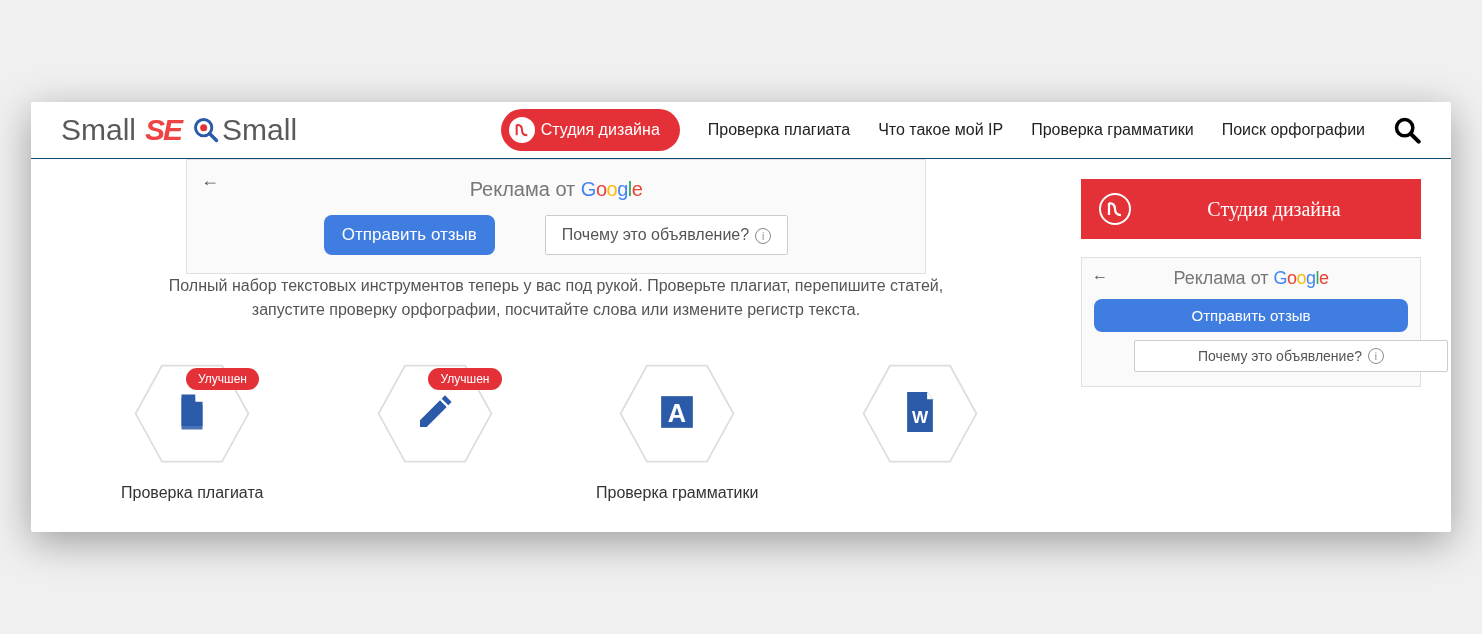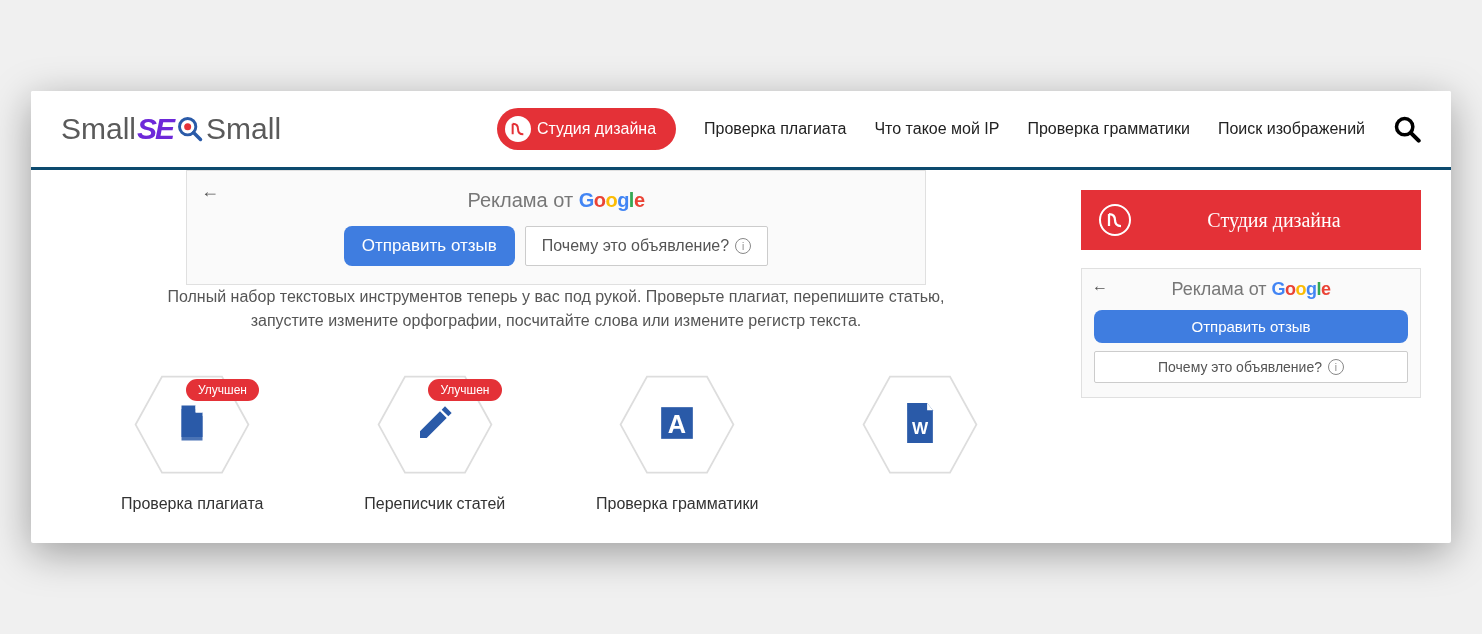--- a/index.html
+++ b/index.html
@@ -14,32 +14,32 @@
 .frame {
   width: 1420px;
   background: #fff;
   box-shadow: 0 10px 40px rgba(0,0,0,0.35);
   border-radius: 2px;
   overflow: hidden;
 }
 .header {
   display: flex;
   align-items: center;
-  padding: 17px 30px;
-  border-bottom: 3px solid #0c4a6e;
+  padding: 7px 30px;
+  border-bottom: 1px solid #0c4a6e;
   background: #fff;
 }
 .logo {
   display: flex;
   align-items: center;
   font-size: 30px;
   color: #5a5a5a;
   font-weight: 300;
 }
-.logo .seo-red { color: #6d28d9; font-weight: 700; font-style: italic; letter-spacing: -2px; margin: 0 1px; }
+.logo .seo-red { color: #ef4444; font-weight: 700; font-style: italic; letter-spacing: -2px; margin: 0 9px; }
 .logo .magnify { display: inline-flex; align-items: center; justify-content: center; width: 32px; height: 32px; }
 .nav { margin-left: auto; display: flex; align-items: center; gap: 28px; }
 .nav-pill {
   background: #e43137;
   color: #fff;
   border-radius: 22px;
   padding: 8px 20px 8px 8px;
   display: flex;
   align-items: center;
   gap: 6px;
@@ -64,28 +64,28 @@
   border: 1px solid #e0e0e0;
   background: #fafafa;
   margin: 0 auto;
   padding: 10px 20px 18px 20px;
   position: relative;
   text-align: center;
   max-width: 740px;
 }
 .adbox .back-arrow { position: absolute; left: 14px; top: 10px; color: #555; font-size: 18px; cursor: pointer; }
 .ad-line { font-size: 20px; color: #777; margin: 8px 0 14px 0; }
-.ad-google { font-weight: 700; letter-spacing: -0.5px; }
+.ad-google { font-weight: 400; letter-spacing: -0.5px; }
 .ad-google .g-blue { color: #4285F4; }
 .ad-google .g-red { color: #EA4335; }
 .ad-google .g-yellow { color: #FBBC05; }
 .ad-google .g-green { color: #34A853; }
 .ad-btns { display: flex; justify-content: center; gap: 10px; }
 .btn-blue { background: #3f7de0; color: #fff; border: none; padding: 10px 18px; font-size: 17px; border-radius: 8px; cursor: pointer; }
-.btn-white { background: #fff; color: #555; border: 1px solid #ccc; padding: 10px 16px; font-size: 16px; border-radius: 2px; cursor: pointer; display: flex; align-items: center; gap: 6px; }
+.btn-white { background: #fff; color: #555; border: 1px solid #ccc; padding: 10px 16px; font-size: 16px; border-radius: 2px; cursor: pointer; display: flex; align-items: flex-end; gap: 6px; margin-left: 40px; }
 .info-circ { width: 16px; height: 16px; border: 1.5px solid #888; border-radius: 50%; display: inline-flex; align-items: center; justify-content: center; font-size: 10px; color: #888; }
 
 .section-title {
   font-family: Georgia, 'Times New Roman', serif;
   color: #2a5aa8;
   font-size: 34px;
   text-align: center;
   margin: 40px 0 14px 0;
 }
 .section-desc {
@@ -183,21 +183,21 @@
         <span class="nav-pill-icon">
           <svg width="16" height="16" viewBox="0 0 24 24">
               <path d="M4 4 L4 20 M4 4 Q12 4 12 12 Q12 20 20 20" stroke="#e43137" stroke-width="3" fill="none"></path>
             </svg>
         </span>
         <span>Студия дизайна</span>
       </div>
       <span class="nav-link">Проверка плагиата</span>
       <span class="nav-link">Что такое мой IP</span>
       <span class="nav-link">Проверка грамматики</span>
-      <span class="nav-link">Поиск изображений</span>
+      <span class="nav-link">Поиск орфографии</span>
       <span class="search-icon-hdr">
         <svg width="28" height="28" viewBox="0 0 24 24">
             <circle cx="10" cy="10" r="7" fill="none" stroke="#000" stroke-width="3"></circle>
             <line x1="15.5" y1="15.5" x2="22" y2="22" stroke="#000" stroke-width="3.5" stroke-linecap="round"></line>
           </svg>
       </span>
     </div>
   </div>
 
   <div class="body-area">
@@ -210,21 +210,21 @@
         </div>
         <div class="ad-btns">
           <button class="btn-blue">Отправить отзыв</button>
           <button class="btn-white">
             <span>Почему это объявление?</span>
             <span class="info-circ">i</span>
           </button>
         </div>
       </div>
 
-      <p class="section-desc">Полный набор текстовых инструментов теперь у вас под рукой. Проверьте плагиат, перепишите статью, запустите измените орфографии, посчитайте слова или измените регистр текста.</p>
+      <p class="section-desc">Полный набор текстовых инструментов теперь у вас под рукой. Проверьте плагиат, перепишите статей, запустите проверку орфографии, посчитайте слова или измените регистр текста.</p>
 
       <div class="tool-grid">
 
         <div class="tool">
           <span class="badge">Улучшен</span>
           <div class="hex">
             <svg class="hexbg" viewBox="0 0 100 86">
                 <polygon points="25,3 75,3 97,43 75,83 25,83 3,43" fill="#fff" stroke="#ddd" stroke-width="1.5"></polygon>
               </svg>
             <span class="iconwrap">
@@ -243,21 +243,20 @@
           <div class="hex">
             <svg class="hexbg" viewBox="0 0 100 86">
                 <polygon points="25,3 75,3 97,43 75,83 25,83 3,43" fill="#fff" stroke="#ddd" stroke-width="1.5"></polygon>
               </svg>
             <span class="iconwrap">
               <svg width="40" height="40" viewBox="0 0 24 24">
                   <path d="M3 21 L3 17 L15 5 L19 9 L7 21 Z M16 4 L18 2 L22 6 L20 8 Z" fill="#2a5aa8"></path>
                 </svg>
             </span>
           </div>
-          <div class="tool-label">Переписчик статей</div>
         </div>
 
         <div class="tool">
           <div class="hex">
             <svg class="hexbg" viewBox="0 0 100 86">
                 <polygon points="25,3 75,3 97,43 75,83 25,83 3,43" fill="#fff" stroke="#ddd" stroke-width="1.5"></polygon>
               </svg>
             <span class="iconwrap">
               <svg width="38" height="38" viewBox="0 0 24 24">
                   <rect x="2" y="2" width="20" height="20" fill="#2a5aa8"></rect>

